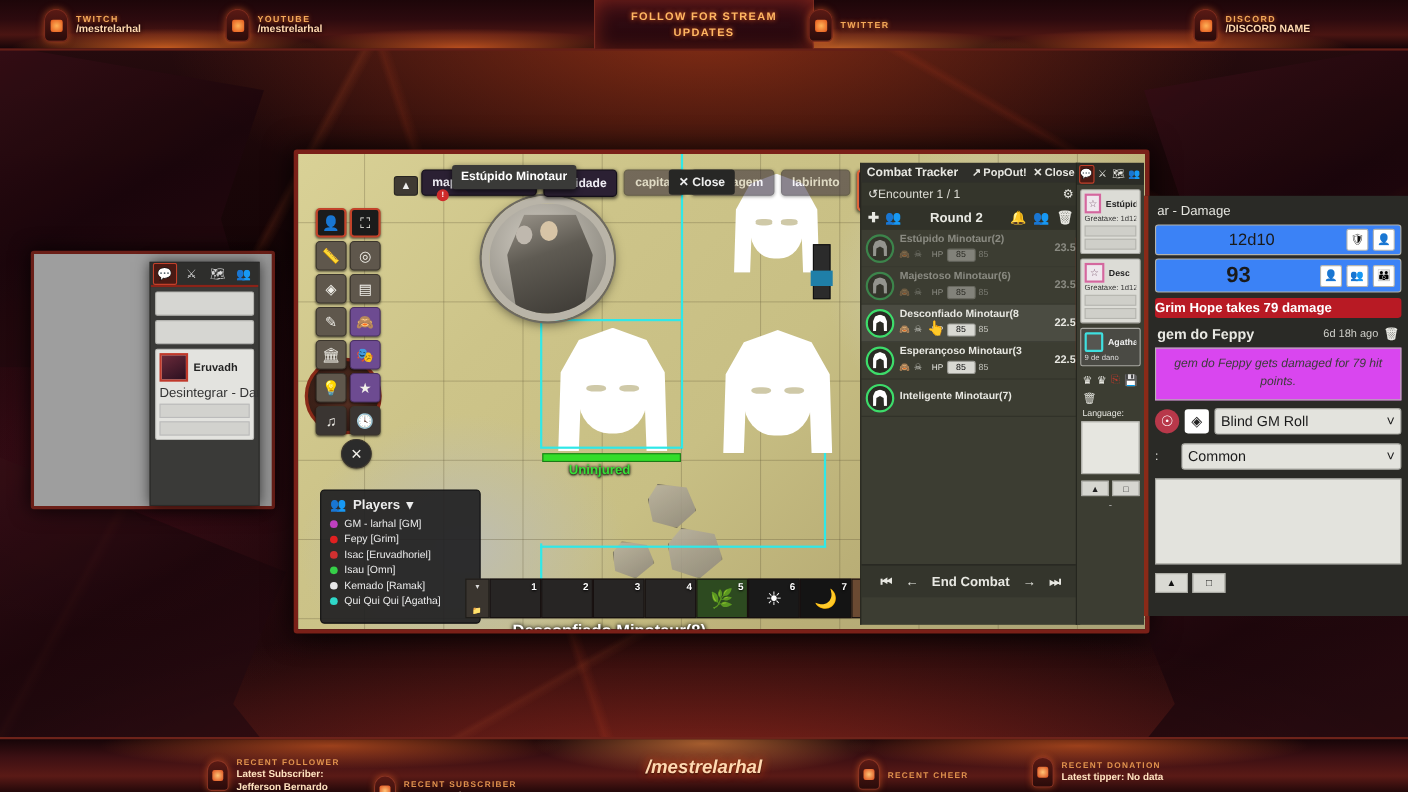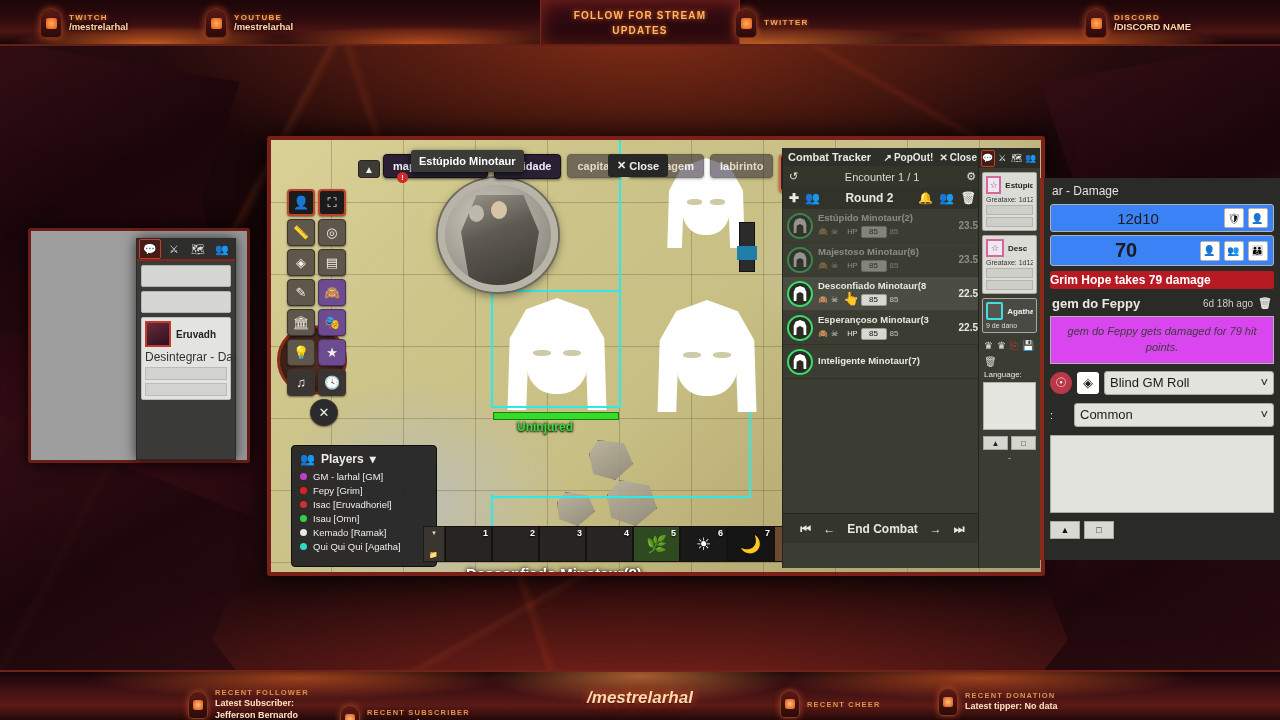--- a/index.html
+++ b/index.html
@@ -326,21 +326,21 @@
   .ct-title {
     height:18px; background:#2f2f2a; display:flex; align-items:center; padding:8px 5px;
     font-size:11px; font-weight:bold; gap:6px;
   }
   .ct-title .sp { flex:1; }
   .ct-title .mini { font-size:10px; display:flex; align-items:center; gap:2px; }
   .ct-row1 {
     height:21px; display:flex; align-items:center; padding:0 6px; font-size:11px;
     background:rgba(0,0,0,.12);
   }
-  .ct-row1 .c { flex:1; text-align:center; font-weight:normal; color:#dcdcd4;}
+  .ct-row1 .c { flex:1; text-align:left; font-weight:normal; color:#dcdcd4;}
   .ct-row2 {
     height:22px; display:flex; align-items:center; padding:0 6px; font-size:12px;
     font-weight:bold; background:rgba(0,0,0,.18); gap:6px;
   }
   .ct-row2 .c { flex:1; text-align:center; }
   .combatant {
     height:34px; display:flex; align-items:center; gap:5px; padding:0 4px;
     border-bottom:1px solid rgba(0,0,0,.18); position:relative;
   }
   .combatant.active { background:rgba(255,255,255,.08); }
@@ -956,21 +956,21 @@
   <div class="rpanel">
     <div class="rp-title">ar - Damage</div>
 
     <div class="rp-box">
       <span class="val med">12d10</span>
       <span class="rp-ibtn">🛡</span>
       <span class="rp-ibtn">👤</span>
     </div>
 
     <div class="rp-box">
-      <span class="val big">70</span>
+      <span class="val big">93</span>
       <span class="rp-ibtn">👤</span>
       <span class="rp-ibtn">👥</span>
       <span class="rp-ibtn">👪</span>
     </div>
 
     <div class="rp-damage">Grim Hope takes 79 damage</div>
 
     <div class="rp-msgh">
       <span>gem do Feppy</span>
       <span class="ago">6d 18h ago</span>

